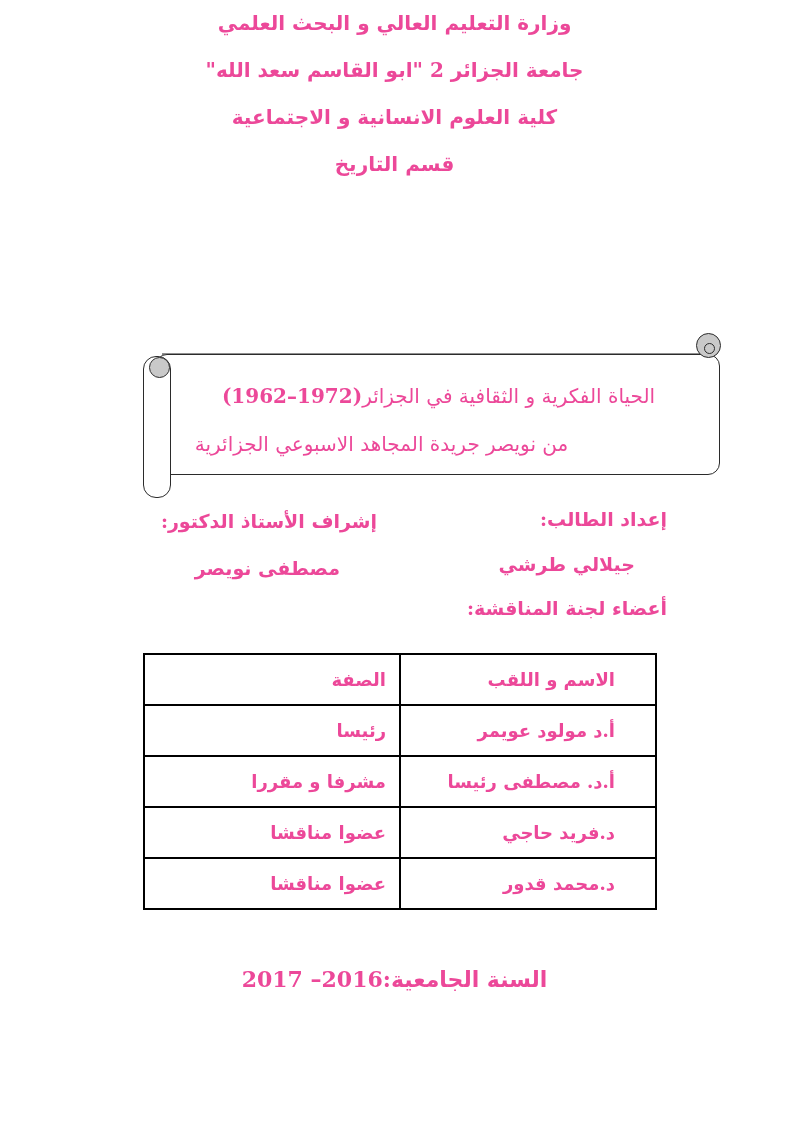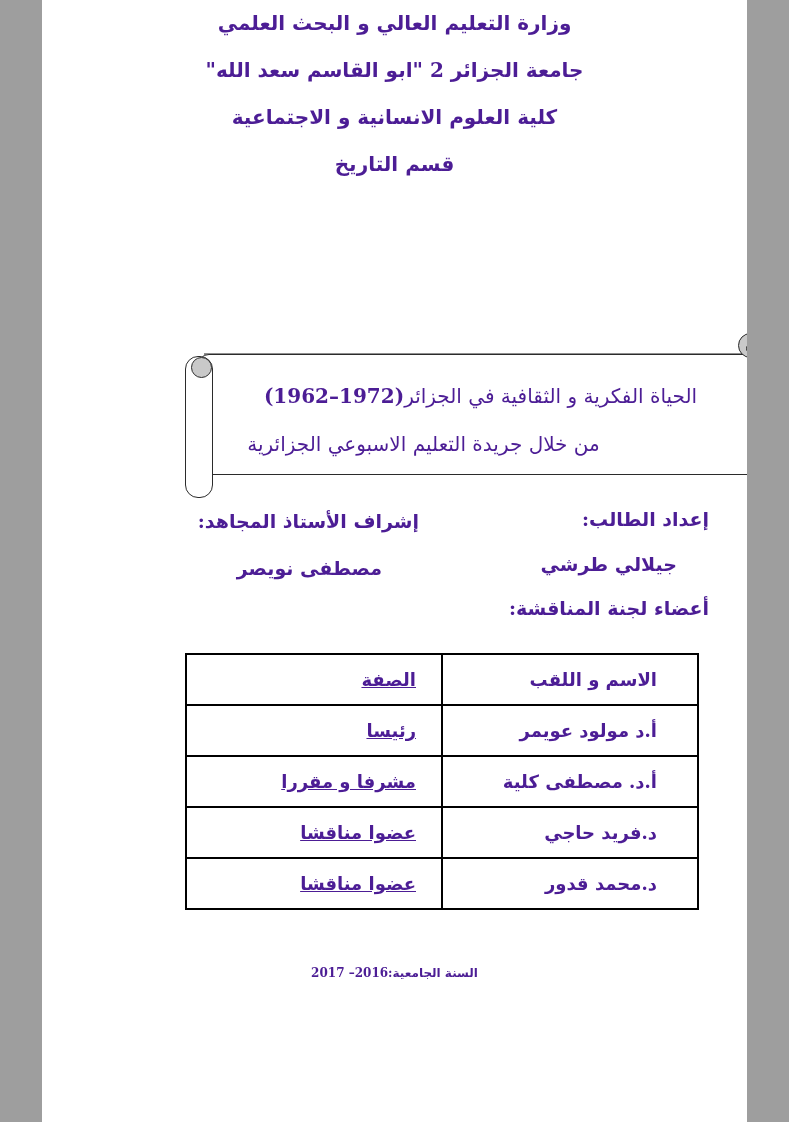--- a/index.html
+++ b/index.html
@@ -1,20 +1,20 @@
 <!DOCTYPE html>
 <html lang="ar"><head>
 <meta charset="utf-8">
 <style>
   html,body{margin:0;padding:0;background:#9e9e9e;}
   #page{
-    position:relative;width:705px;height:1122px;margin:0 auto;
+    position:relative;width:789px;height:1122px;margin:0 auto;
     background:#ffffff;overflow:hidden;
     font-family:"DejaVu Serif","DejaVu Sans",sans-serif;
-    color:#4c1d95;
+    color:#ec4899;
   }
   .abs{position:absolute;}
   .rtl{direction:rtl;unicode-bidi:embed;}
   
   .header-block{left:0;right:0;top:60;text-align:center;}
   .header-line{height:47px;line-height:47px;font-size:20px;font-weight:bold;}
   
   .thesis-line{left:0;right:0;top:283px;text-align:center;font-size:19px;font-weight:bold;}
   
   .scroll-topedge{left:162px;top:353px;width:540px;height:3px;background:#8f8f8f;}
@@ -52,23 +52,23 @@
   .committee-table{
     left:143px;top:653px;width:514px;height:246px;
     border-collapse:collapse;table-layout:fixed;direction:rtl;
   }
   .committee-table td{
     border:2px solid #000;height:49px;
     font-size:18px;font-weight:bold;text-align:right;vertical-align:middle;
     padding:0;overflow:hidden;
   }
   .committee-table td.c-name{padding-right:40px;margin-top:8px;}
-  .committee-table td.c-role{padding-right:25px;text-decoration:underline;}
+  .committee-table td.c-role{padding-right:13px;}
   
-  .footer-line{left:0;right:0;top:966px;text-align:center;font-size:12px;font-weight:bold;}
+  .footer-line{left:0;right:0;top:966px;text-align:center;font-size:22px;font-weight:bold;}
 </style>
 </head>
 <body>
 
 <div id="page">
 
   <div class="abs header-block rtl">
     <div class="header-line">وزارة التعليم العالي و البحث العلمي</div>
     <div class="header-line">جامعة الجزائر  2  "ابو القاسم سعد الله"</div>
     <div class="header-line">كلية العلوم الانسانية و الاجتماعية</div>
@@ -79,41 +79,41 @@
   <div class="abs scroll-topedge"></div>
   <div class="abs scroll-body"></div>
   <div class="abs scroll-tube"></div>
   <div class="abs scroll-tube-cap"></div>
   <div class="abs scroll-curl"></div>
   <div class="abs scroll-curl-inner"></div>
 
   <div class="abs scroll-line1 rtl">
     <span>الحياة الفكرية و الثقافية في الجزائر</span><span dir="ltr" class="year">(1962–1972)</span>
   </div>
-  <div class="abs scroll-line2 rtl">من خلال جريدة التعليم الاسبوعي الجزائرية</div>
+  <div class="abs scroll-line2 rtl">من نويصر جريدة المجاهد الاسبوعي الجزائرية</div>
 
   <div class="abs lbl rtl student-name">جيلالي طرشي</div>
   <div class="abs lbl rtl student-label">إعداد الطالب:</div>
-  <div class="abs lbl rtl supervisor-label">إشراف الأستاذ المجاهد:</div>
+  <div class="abs lbl rtl supervisor-label">إشراف الأستاذ الدكتور:</div>
   <div class="abs lbl rtl supervisor-name">مصطفى نويصر</div>
 
   <div class="abs lbl rtl committee-heading">أعضاء لجنة المناقشة:</div>
 
   <table class="abs committee-table">
     <tbody>
       <tr>
         <td class="c-name rtl">الاسم و اللقب</td>
         <td class="c-role rtl">الصفة</td>
       </tr>
       <tr>
         <td class="c-name rtl">أ.د مولود عويمر</td>
         <td class="c-role rtl">رئيسا</td>
       </tr>
       <tr>
-        <td class="c-name rtl">أ.د. مصطفى كلية</td>
+        <td class="c-name rtl">أ.د. مصطفى رئيسا</td>
         <td class="c-role rtl">مشرفا و مقررا</td>
       </tr>
       <tr>
         <td class="c-name rtl">د.فريد حاجي</td>
         <td class="c-role rtl">عضوا مناقشا</td>
       </tr>
       <tr>
         <td class="c-name rtl">د.محمد قدور</td>
         <td class="c-role rtl">عضوا مناقشا</td>
       </tr>

